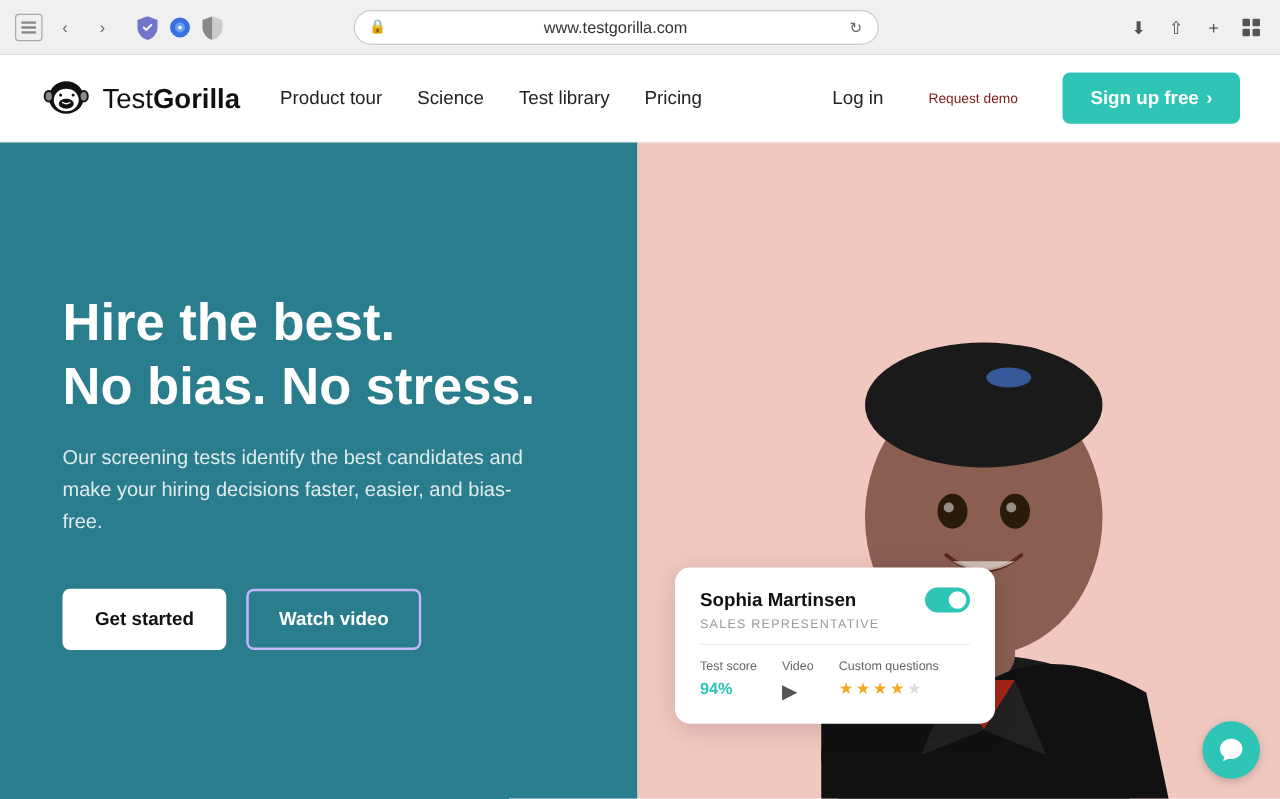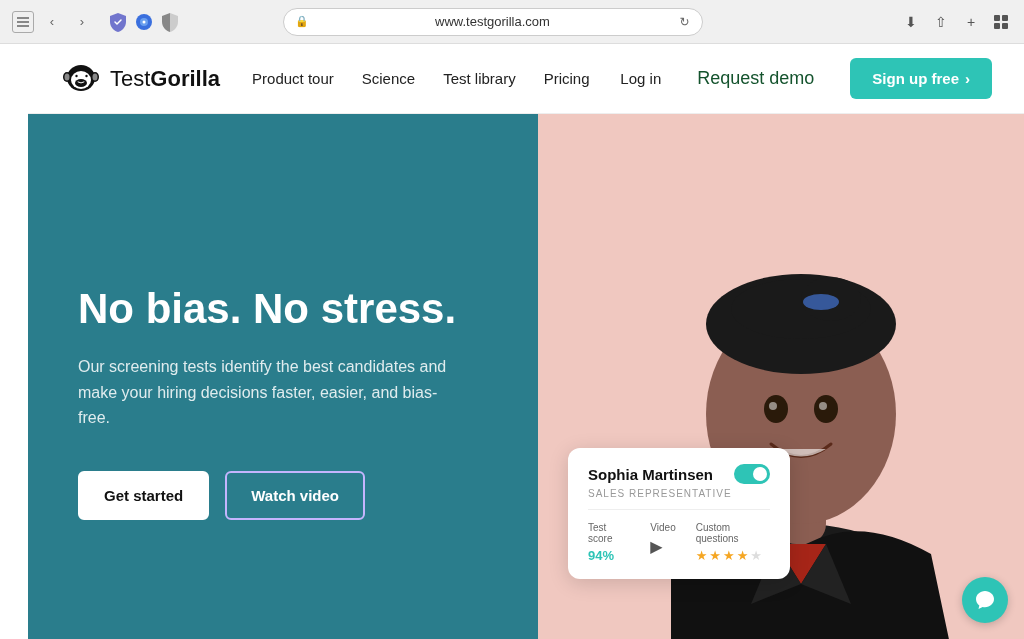--- a/index.html
+++ b/index.html
@@ -40,21 +40,21 @@
       margin: 0 auto;
     }
     .lock-icon { color: #555; font-size: 11px; }
     .address-text { flex: 1; text-align: center; }
     .reload-icon { color: #666; font-size: 12px; margin-left: 4px; }
     .browser-actions { display: flex; gap: 8px; align-items: center; margin-left: auto; }
     .action-btn { width: 22px; height: 22px; display: flex; align-items: center; justify-content: center; color: #555; font-size: 14px; }
     .sidebar-toggle { width: 22px; height: 22px; border: 1px solid #aaa; border-radius: 3px; display: flex; align-items: center; justify-content: center; }
 
     
-    .site-wrapper { height: 595px; display: flex; flex-direction: column; padding-left: 28px; }
+    .site-wrapper { height: 595px; display: flex; flex-direction: column; }
 
     
     .site-nav {
       height: 70px;
       background: #fff;
       display: flex;
       align-items: center;
       padding: 0 32px;
       border-bottom: 1px solid #eee;
       flex-shrink: 0;
@@ -63,21 +63,21 @@
     .logo-icon { width: 42px; height: 42px; }
     .logo-text { font-size: 22px; font-weight: 400; color: #111; }
     .logo-text strong { font-weight: 800; }
     .nav-links { display: flex; gap: 28px; flex: 1; }
     .nav-link {
       font-size: 15px; color: #222; cursor: pointer; text-decoration: none;
       white-space: nowrap;
     }
     .nav-right { display: flex; align-items: center; gap: 36px; }
     .btn-login { font-size: 15px; color: #222; cursor: pointer; white-space: nowrap; }
-    .btn-demo { font-size: 18px; color: #14532d; cursor: pointer; white-space: nowrap; }
+    .btn-demo { font-size: 11px; color: #7f1d1d; cursor: pointer; white-space: nowrap; }
     .btn-signup {
       background: #2ec4b6;
       color: #fff;
       font-size: 15px;
       font-weight: 600;
       padding: 12px 22px;
       border-radius: 6px;
       cursor: pointer;
       display: flex;
       gap: 6px;
@@ -152,21 +152,21 @@
       padding-top: 10px;
     }
     
     .candidate-card {
       position: absolute;
       bottom: 60px;
       left: 30px;
       background: #fff;
       border-radius: 12px;
       padding: 16px 20px;
-      width: 222px;
+      width: 256px;
       box-shadow: 0 4px 20px rgba(0,0,0,0.15);
     }
     .card-header {
       display: flex;
       align-items: center;
       justify-content: space-between;
       margin-bottom: 4px;
     }
     .card-name { font-size: 15px; font-weight: 700; color: #111; }
     .toggle {
@@ -310,21 +310,21 @@
         <span>Sign up free</span>
         <span>›</span>
       </button>
     </div>
   </nav>
 
   <div class="hero">
 
     <div class="hero-left">
       <h1 class="hero-headline">
-        <br>
+        <span>Hire the best.</span><br>
         <span>No bias. No stress.</span>
       </h1>
       <p class="hero-subtext">Our screening tests identify the best candidates and make your hiring decisions faster, easier, and bias-free.</p>
       <div class="hero-buttons">
         <button class="btn-get-started">Get started</button>
         <button class="btn-watch-video">Watch video</button>
       </div>
     </div>
 
     <div class="hero-right">

